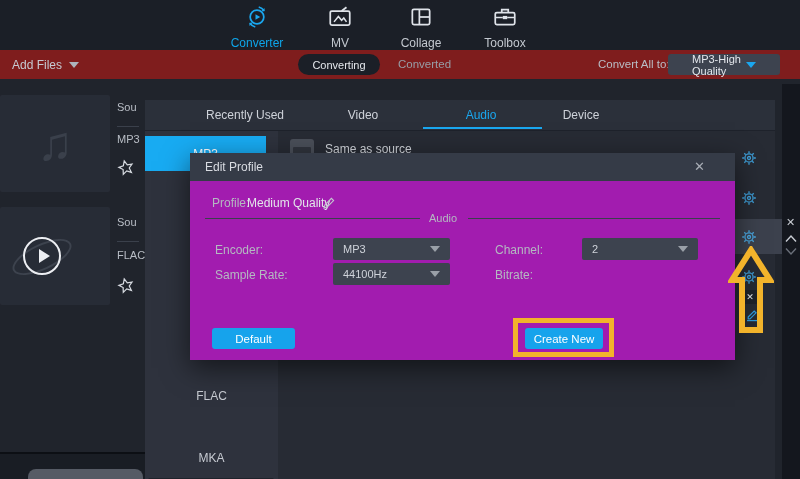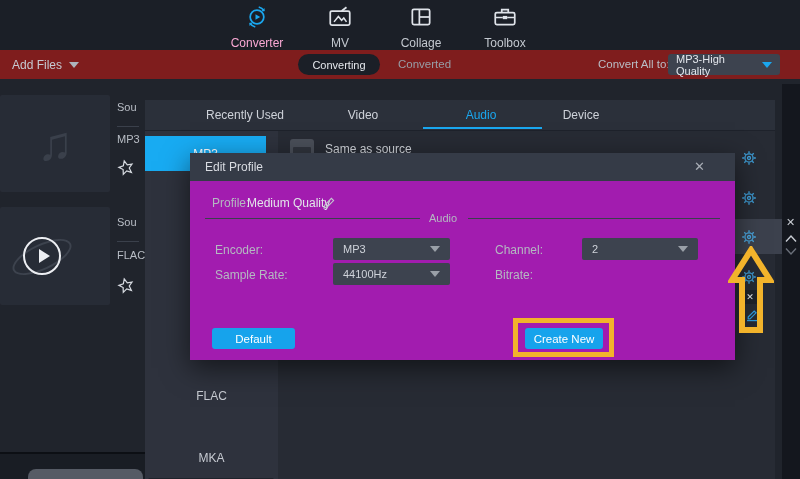--- a/index.html
+++ b/index.html
@@ -6,33 +6,33 @@
   html,body { background:#10131a; }
   body { font-family:"Liberation Sans", sans-serif; }
   .screen { position:relative; width:800px; height:479px; overflow:hidden;
             background:#20242c; font-size:12px; color:#c6cad2; }
   .abs { position:absolute; }
 
   
   .topnav { left:0; top:0; width:800px; height:55px; background:#1b1f27; }
   .nav-item { top:4px; width:80px; display:flex; flex-direction:column; align-items:center; gap:3px; cursor:default; }
   .nav-item .lbl { font-size:12px; color:#c3c8cf; }
-  .nav-item.active .lbl { color:#f9a8d4; }
+  .nav-item.active .lbl { color:#0ea5e9; }
   .nav-underline { left:215px; top:51px; width:83px; height:3px; background:#1aa7ef; }
 
   
   .toolbar { left:0; top:50px; width:800px; height:29px; background:#7f1d1d; }
   .addfiles { left:12px; top:7px; height:16px; display:flex; align-items:center; gap:7px; color:#c6cad2; }
   .caret-down { width:0; height:0; border-left:5px solid transparent; border-right:5px solid transparent; border-top:6px solid #aeb3bc; }
   .pill { left:298px; top:4px; width:82px; height:21px; background:#1b1f27; border-radius:11px;
           display:flex; align-items:center; justify-content:center; font-size:11px; color:#e4e7ec; }
   .converted { left:398px; top:8px; font-size:11.5px; color:#989ea7; }
   .convert-all-label { left:598px; top:8px; font-size:11.5px; color:#b9bec6; }
   .convert-dd { left:668px; top:4px; width:112px; height:21px; background:#3d434f; border-radius:3px;
-                display:flex; align-items:center; padding:0 8px; font-size:11px; color:#e4e7ec; }
+                display:flex; align-items:center; padding:0 24px; font-size:11px; color:#e4e7ec; }
   .convert-dd .blue-caret { margin-left:auto; width:0; height:0; border-left:5px solid transparent; border-right:5px solid transparent; border-top:6px solid #1aa7ef; }
 
   
   .thumb { left:0; width:110px; background:#272c36; border-radius:2px; }
   .note-glyph { width:110px; text-align:center; font-size:48px; color:#3a404b; line-height:97px; }
   .orbit { left:10px; top:37px; width:64px; height:26px; border:2px solid #3d434e; border-radius:50%; transform:rotate(-25deg); }
   .play-circle { left:23px; top:30px; width:38px; height:38px; border:2px solid #eceef2; border-radius:50%;
                  display:flex; align-items:center; justify-content:center; cursor:pointer; }
   .play-tri { width:0; height:0; border-top:7px solid transparent; border-bottom:7px solid transparent; border-left:11px solid #eceef2; margin-left:4px; }
   .meta-src { left:117px; font-size:11px; color:#b9bec6; }

